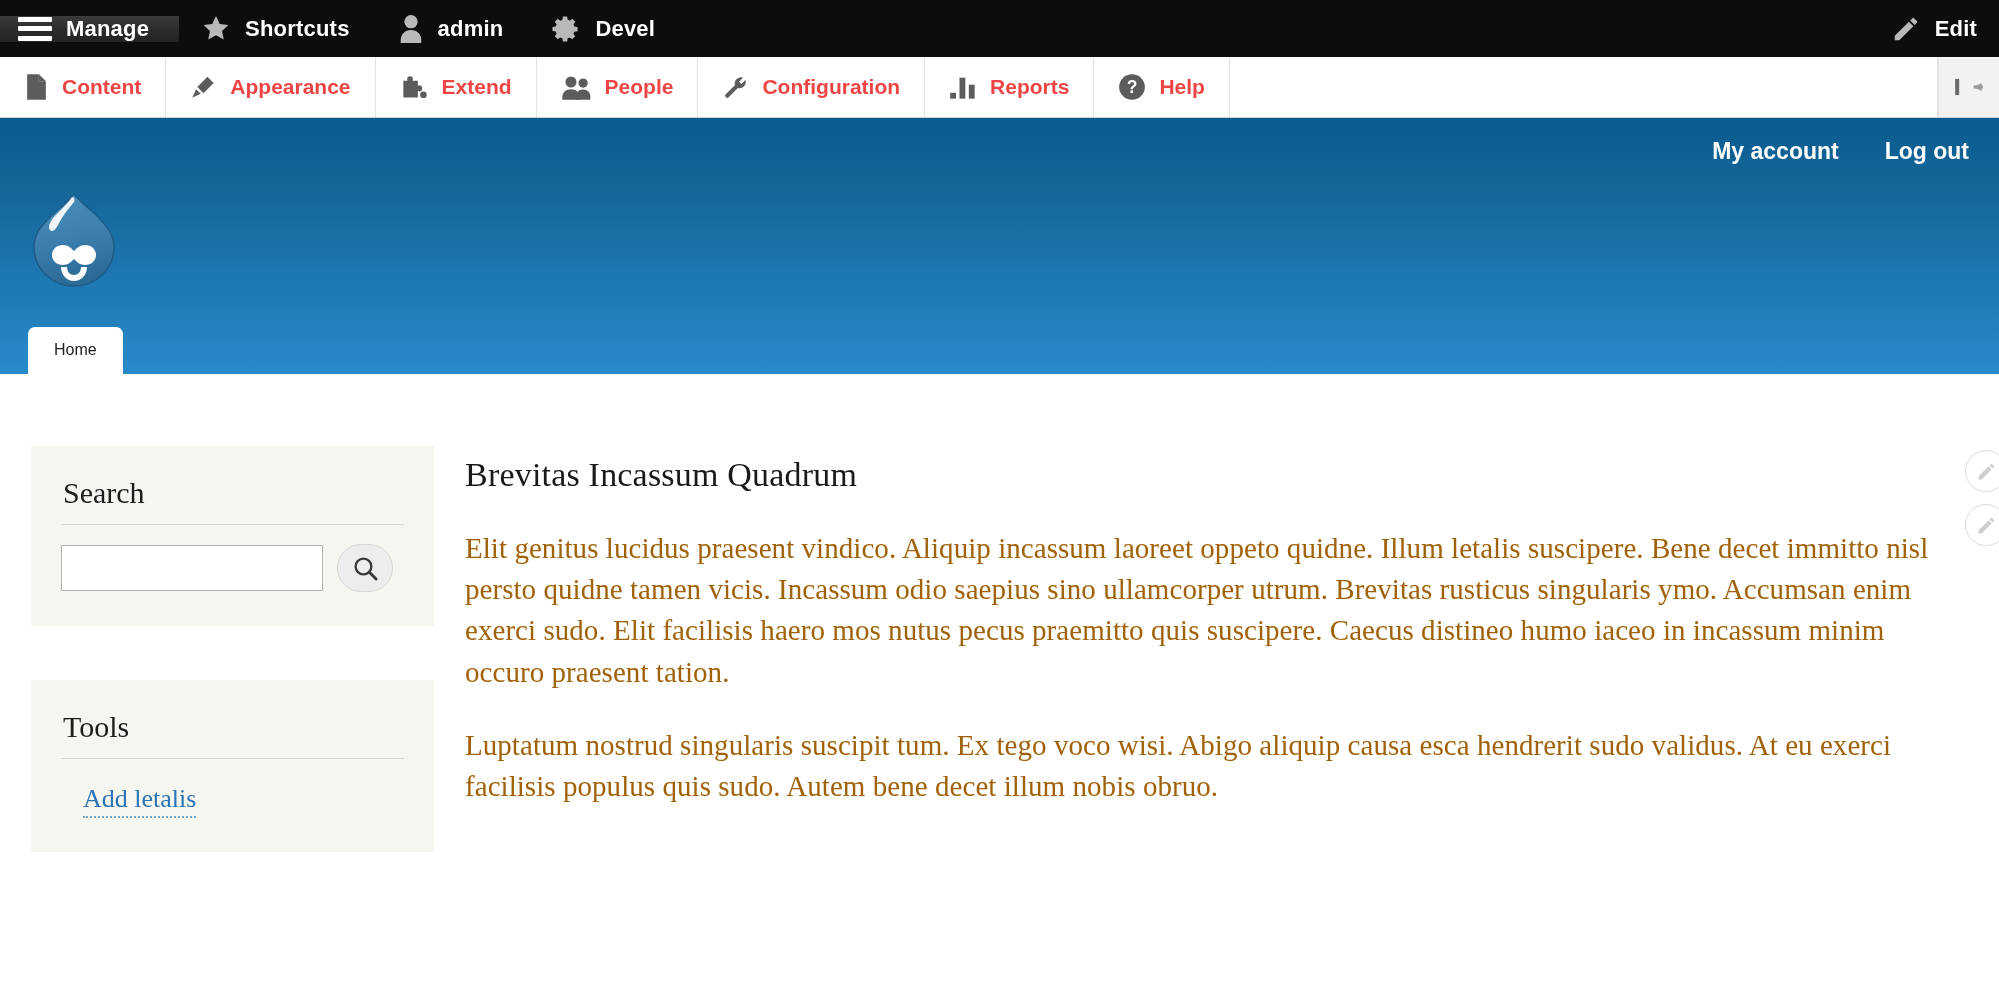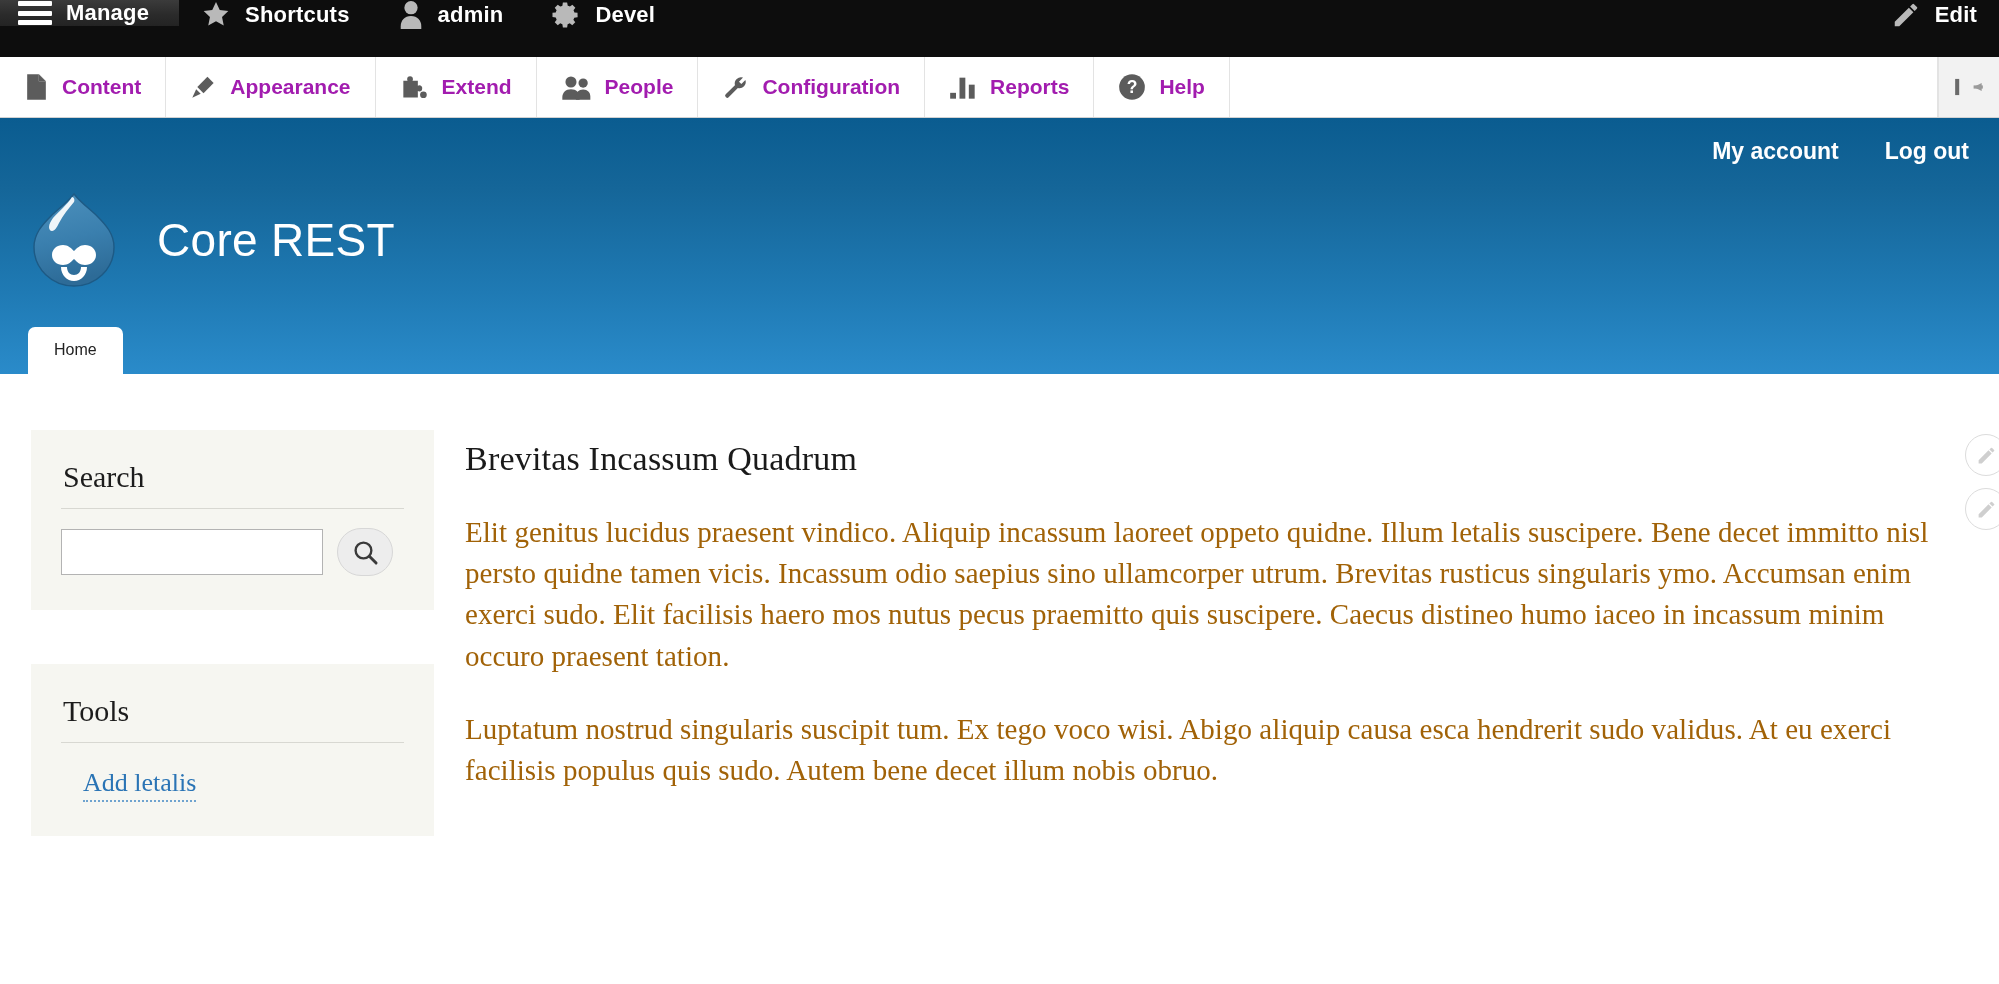--- a/index.html
+++ b/index.html
@@ -11,21 +11,21 @@
     background: #ffffff;
     font-family: "Liberation Sans", sans-serif;
     -webkit-font-smoothing: antialiased;
   }
 
   
   .toolbar-bar {
     height: 57px;
     background: #0d0d0d;
     display: flex;
-    align-items: flex-start;
+    align-items: center;
     position: relative;
   }
   .toolbar-tab {
     display: flex;
     align-items: center;
     gap: 14px;
     padding: 0 26px 0 22px;
     color: #ffffff;
     font-size: 22px;
     font-weight: bold;
@@ -64,21 +64,21 @@
     align-items: stretch;
     box-shadow: 0 1px 0 rgba(0,0,0,.06);
   }
   .tray-item {
     display: flex;
     align-items: center;
     gap: 13px;
     padding: 0 24px;
     font-size: 21px;
     font-weight: bold;
-    color: #a21caf;
+    color: #ef4444;
     border-right: 1px solid #e3e3e3;
     cursor: pointer;
     white-space: nowrap;
   }
   .tray-item:first-child { border-left: none; }
   .tray-filler { flex: 1; border-right: 1px solid #e3e3e3; }
   .tray-toggle {
     width: 61px;
     display: flex; align-items: center; justify-content: center;
     background: #f2f2f2;
@@ -126,20 +126,21 @@
     color: #222;
     cursor: pointer;
   }
 
   
   .page {
     display: flex;
     align-items: flex-start;
     padding: 56px 0 0 0;
     background: #fff;
+    margin-top: 16px;
   }
   .sidebar {
     width: 434px;
     flex: 0 0 434px;
     padding-left: 31px;
   }
   .block {
     background: #f6f6f1;
     padding: 30px 30px 34px 30px;
     margin-bottom: 54px;
@@ -379,21 +380,20 @@
             <stop offset="55%" stop-color="#3a7fae"></stop>
             <stop offset="100%" stop-color="#2d6b97"></stop>
           </linearGradient>
         </defs>
         <path fill="url(#dropg)" stroke="#1d5a85" stroke-width="1.4" d="M46 3c-7 9-16 15-23 22C14 34 6 43 6 56c0 22 18 39 40 39s40-17 40-39c0-13-8-22-17-31C62 18 53 12 46 3z"></path>
         <path fill="#ffffff" opacity="0.92" d="M44 6c-5 8-13 14-19 21-2 3-4 6-4 9 0 2 1 4 3 4 3 0 5-4 7-8 4-8 10-15 15-21 1-2 0-5-2-5z"></path>
         <path fill="#ffffff" d="M24 64c0-6 5-10 11-10 5 0 8 3 11 6 3-3 6-6 11-6 6 0 11 4 11 10s-5 10-11 10c-5 0-8-3-11-6-3 3-6 6-11 6-6 0-11-4-11-10z"></path>
         <path fill="#ffffff" d="M33 76c0 8 6 14 13 14s13-6 13-14h-6c0 5-3 8-7 8s-7-3-7-8z"></path>
       </svg>
     </span>
-    <span class="site-name">Core REST</span>
   </div>
 
   <div class="primary-tabs">
     <span class="primary-tab">Home</span>
   </div>
 </div>
 
 <div class="page">
 
   <div class="sidebar">

